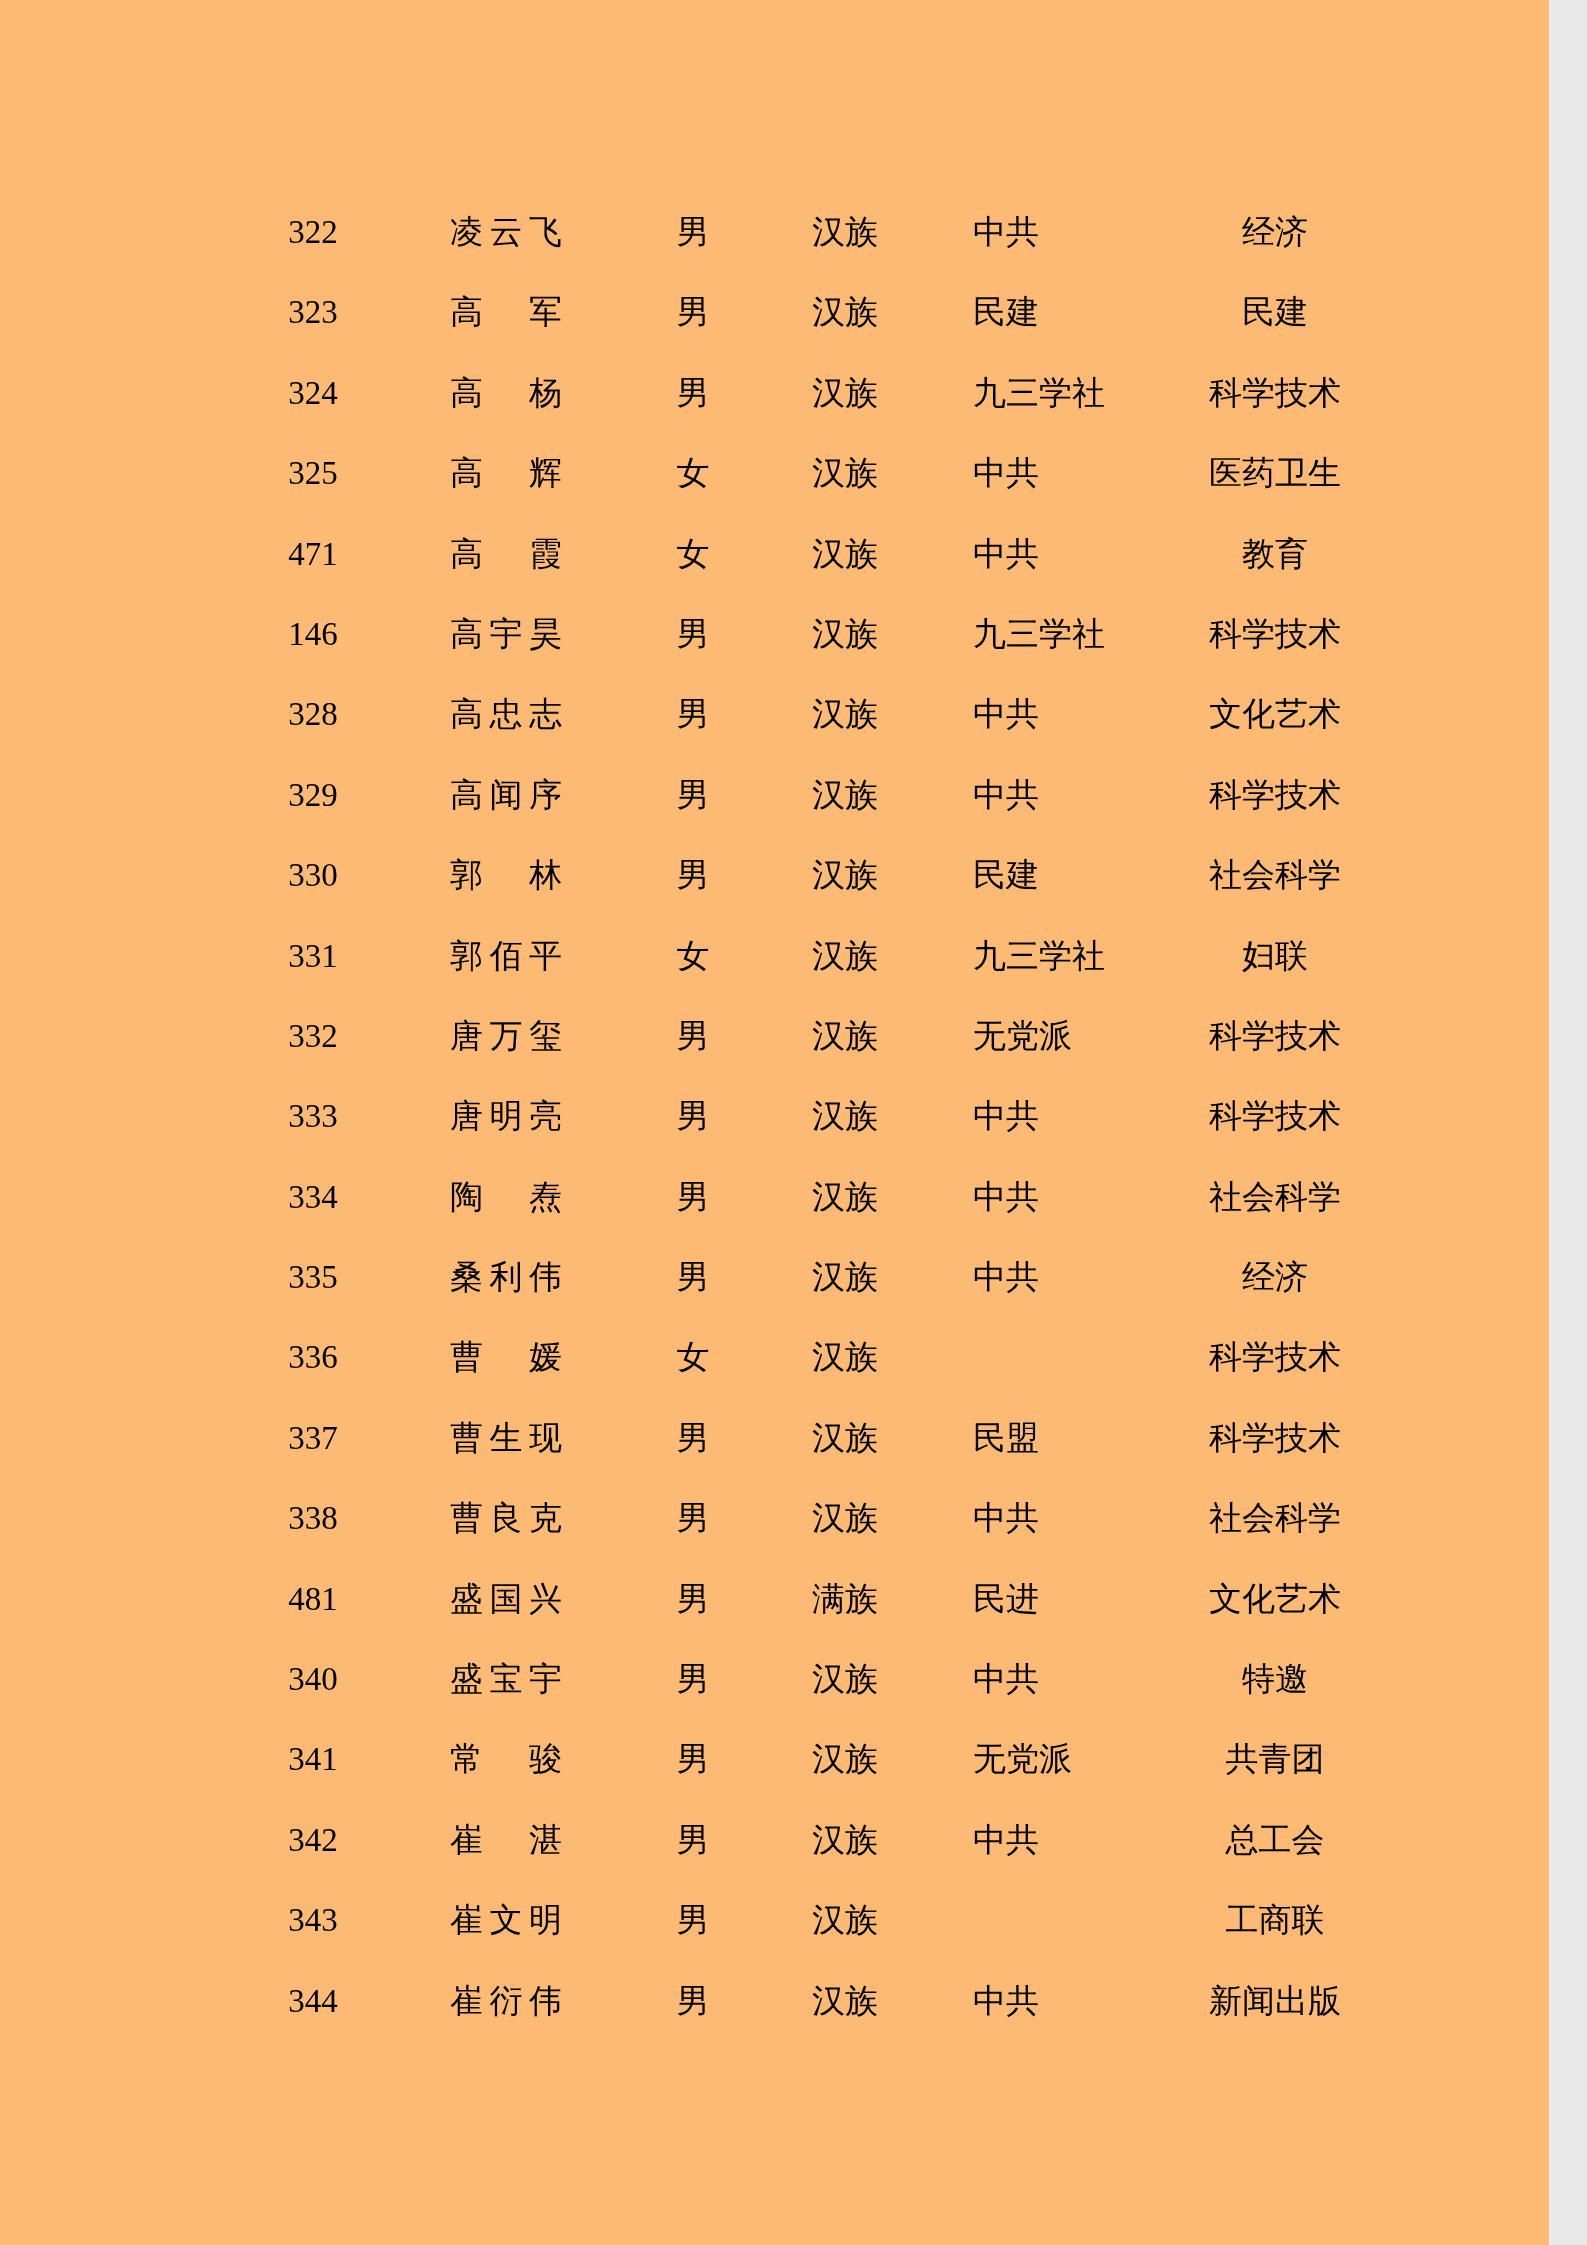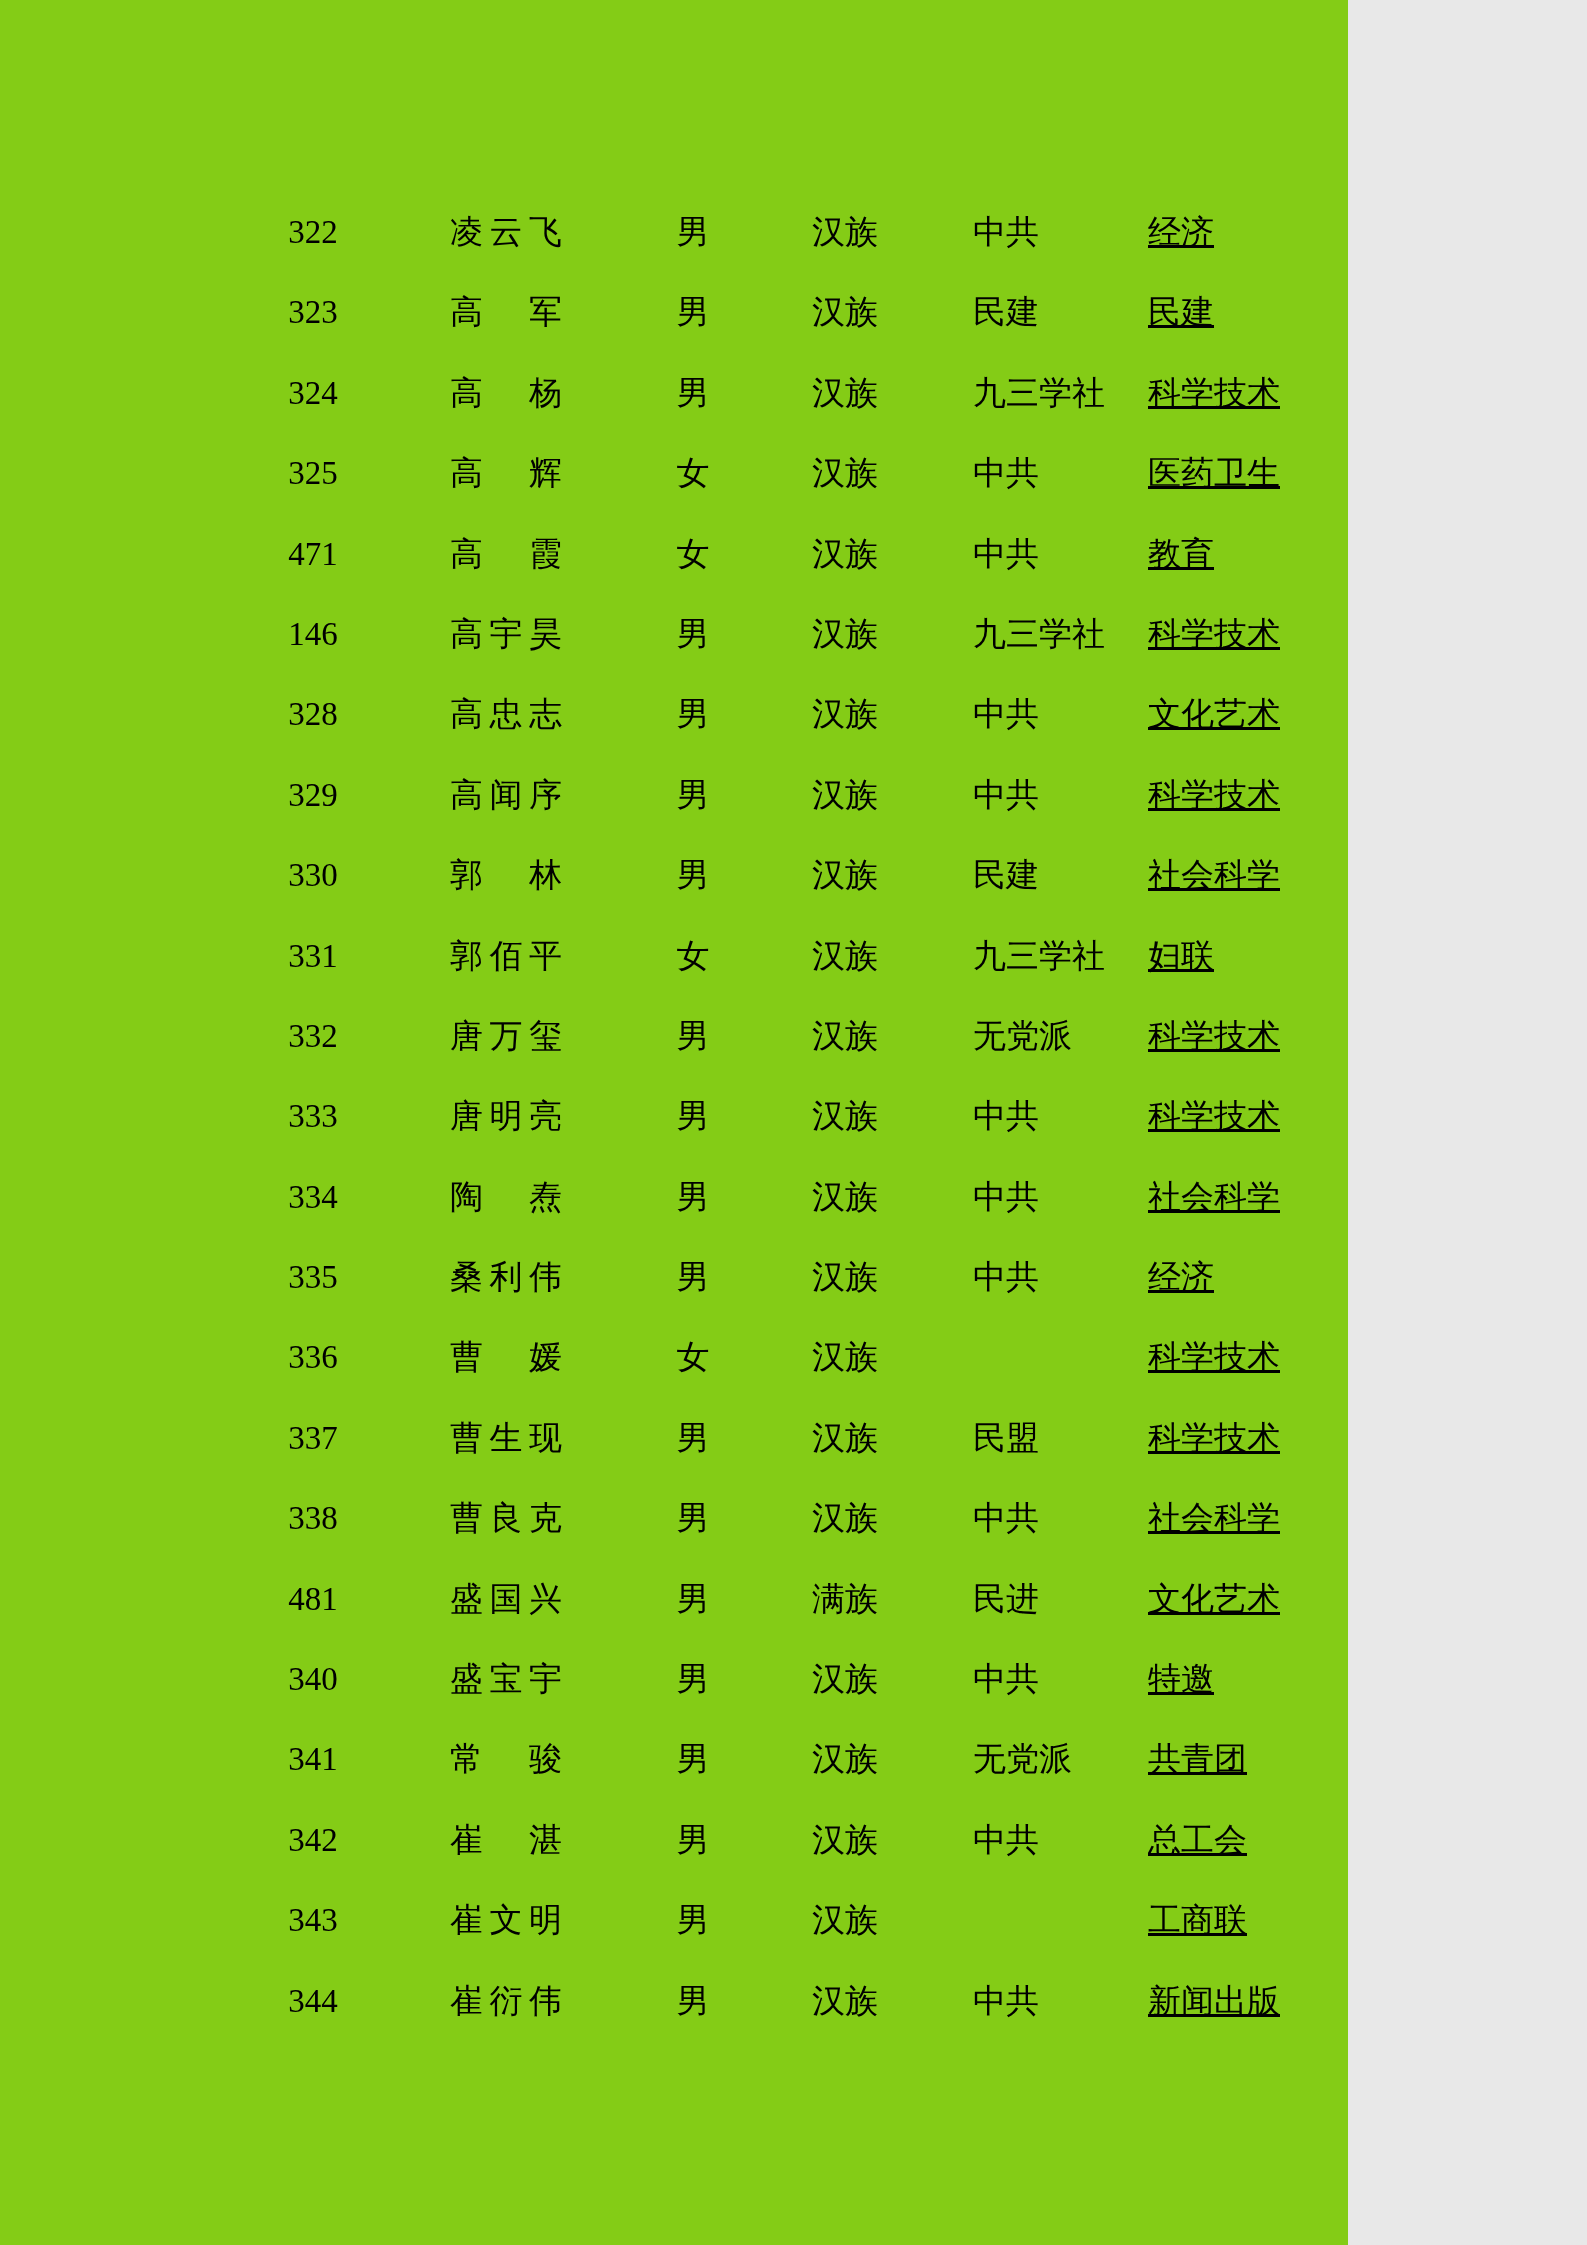--- a/index.html
+++ b/index.html
@@ -1,20 +1,20 @@
 <!DOCTYPE html>
 <html><head>
 <meta charset="utf-8">
 <style>
   html,body{margin:0;padding:0;background:#e8e8e8;}
   .page{
     position:relative;
-    width:1348px;
+    width:1549px;
     height:2245px;
-    background:#84cc16;
+    background:#fdba74;
     overflow:hidden;
     font-family:"Liberation Serif","DejaVu Serif",serif;
     color:#000000;
   }
   .roster{
     position:absolute;
     top:192px;
     left:0;
     width:100%;
   }
@@ -37,21 +37,21 @@
   }
   .c-name{
     left:450px;width:112px;
     text-align:justify;
     text-align-last:justify;
     -moz-text-align-last:justify;
   }
   .c-gender{left:650px;width:86px;text-align:center;}
   .c-eth{left:812px;width:86px;}
   .c-party{left:973px;width:144px;text-align:left;}
-  .c-sector{left:1148px;width:144px;text-decoration:underline;}
+  .c-sector{left:1203px;width:144px;text-align:center;}
 </style>
 </head>
 <body>
 
 <div class="page">
   <div class="roster">
       <div class="row">
         <div class="cell c-no">322</div>
         <div class="cell c-name">凌云飞</div>
         <div class="cell c-gender">男</div>

